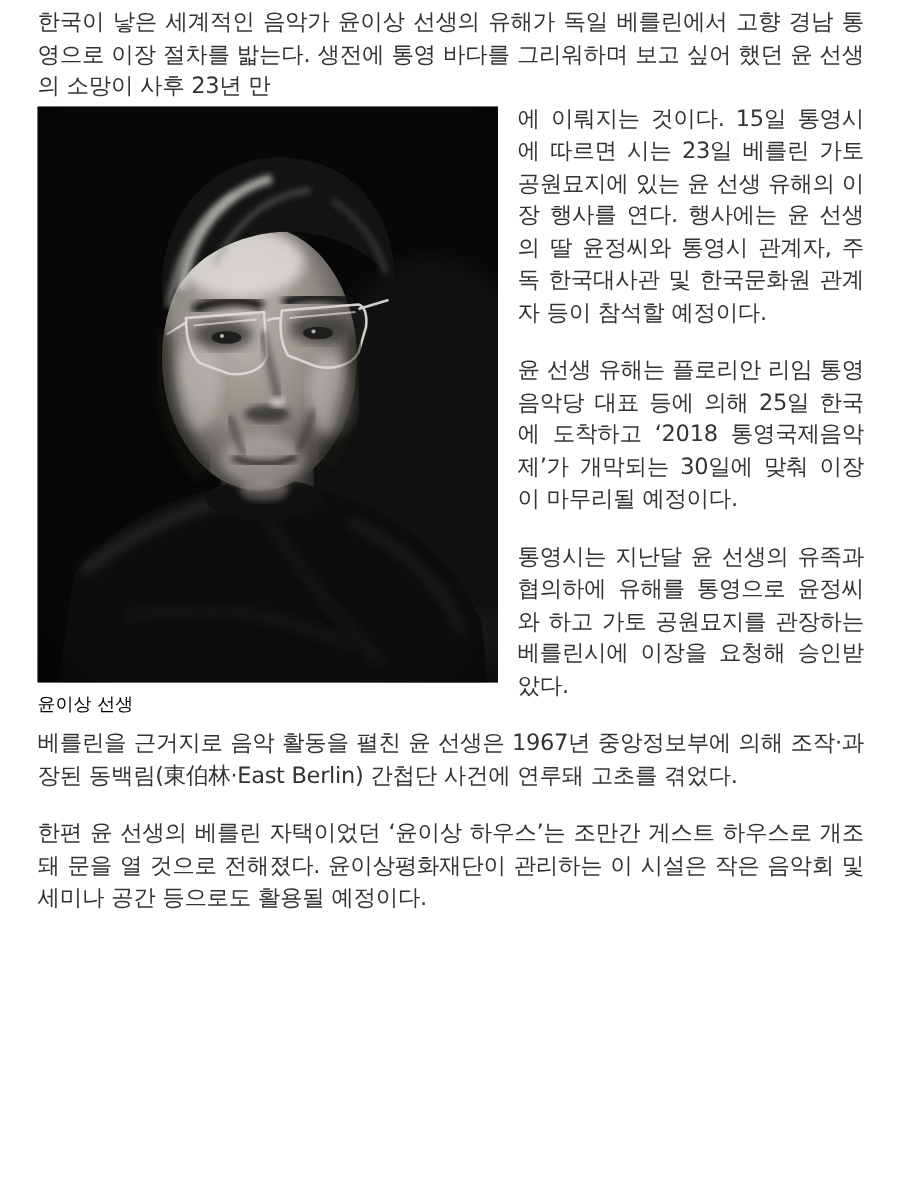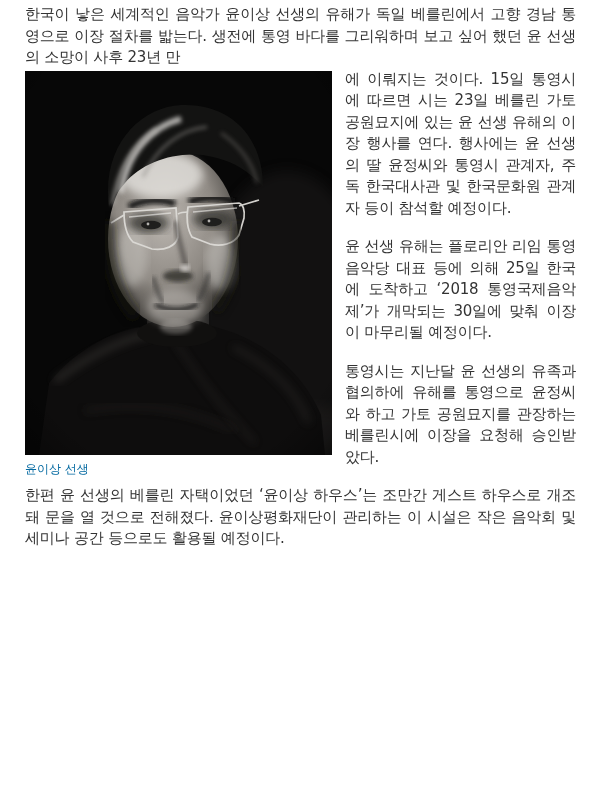--- a/index.html
+++ b/index.html
@@ -43,21 +43,21 @@
   .photo-frame {
     width: 307px;
     height: 384px;
     background: #070707;
     overflow: hidden;
     line-height: 0;
   }
   figcaption.caption {
     font-size: 12px;
     line-height: 14px;
-    color: #0369a1;
+    color: #000000;
     margin-top: 7px;
     letter-spacing: 0;
     text-align: left;
   }
 </style>
 </head>
 <body>
 
 <div class="page">
   <article class="article">
@@ -160,16 +160,17 @@
 
           <rect x="0" y="0" width="307" height="384" fill="url(#vignette)"></rect>
         </svg>
       </div>
       <figcaption class="caption">윤이상 선생</figcaption>
     </figure>
 
     <p class="para">에 이뤄지는 것이다. 15일 통영시에 따르면 시는 23일 베를린 가토 공원묘지에 있는 윤 선생 유해의 이장 행사를 연다. 행사에는 윤 선생의 딸 윤정씨와 통영시 관계자, 주독 한국대사관 및 한국문화원 관계자 등이 참석할 예정이다.</p>
     <p class="para">윤 선생 유해는 플로리안 리임 통영음악당 대표 등에 의해 25일 한국에 도착하고 ‘2018 통영국제음악제’가 개막되는 30일에 맞춰 이장이 마무리될 예정이다.</p>
     <p class="para">통영시는 지난달 윤 선생의 유족과 협의하에 유해를 통영으로 윤정씨와 하고 가토 공원묘지를 관장하는 베를린시에 이장을 요청해 승인받았다.</p>
+    <p class="para">베를린을 근거지로 음악 활동을 펼친 윤 선생은 1967년 중앙정보부에 의해 조작·과장된 동백림(東伯林·East Berlin) 간첩단 사건에 연루돼 고초를 겪었다.</p>
     <p class="para">한편 윤 선생의 베를린 자택이었던 ‘윤이상 하우스’는 조만간 게스트 하우스로 개조돼 문을 열 것으로 전해졌다. 윤이상평화재단이 관리하는 이 시설은 작은 음악회 및 세미나 공간 등으로도 활용될 예정이다.</p>
 
   </article>
 </div>
 
 </body></html>

